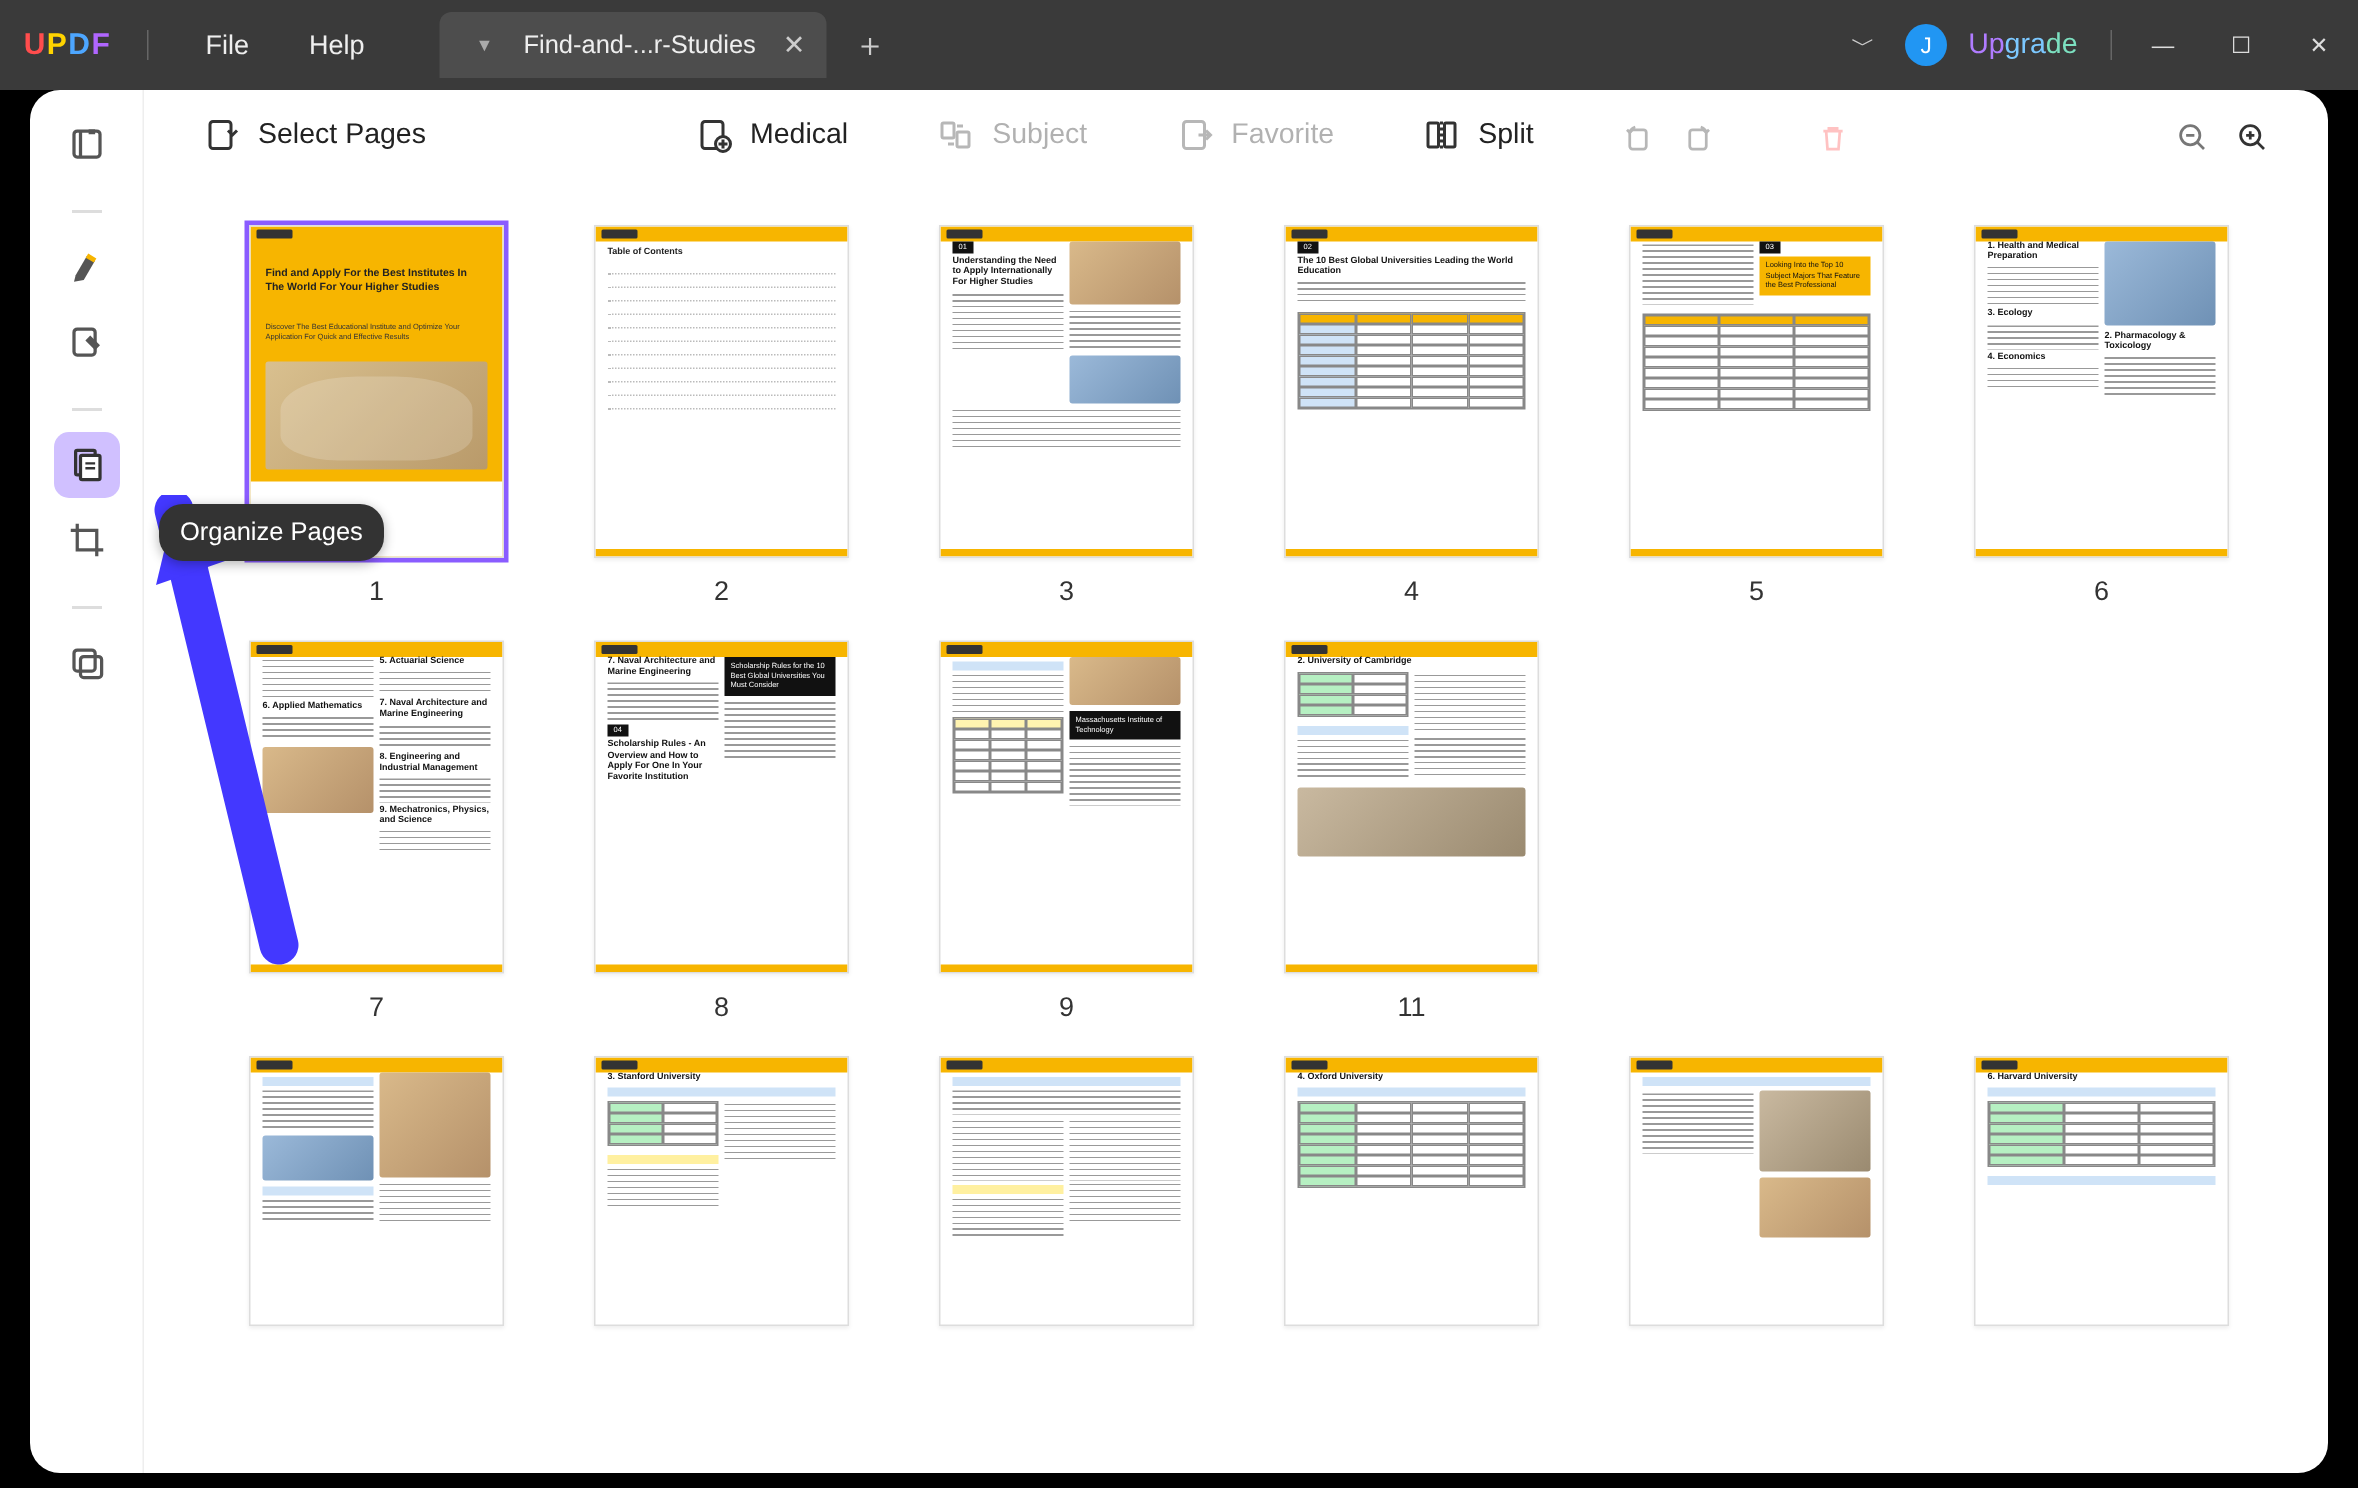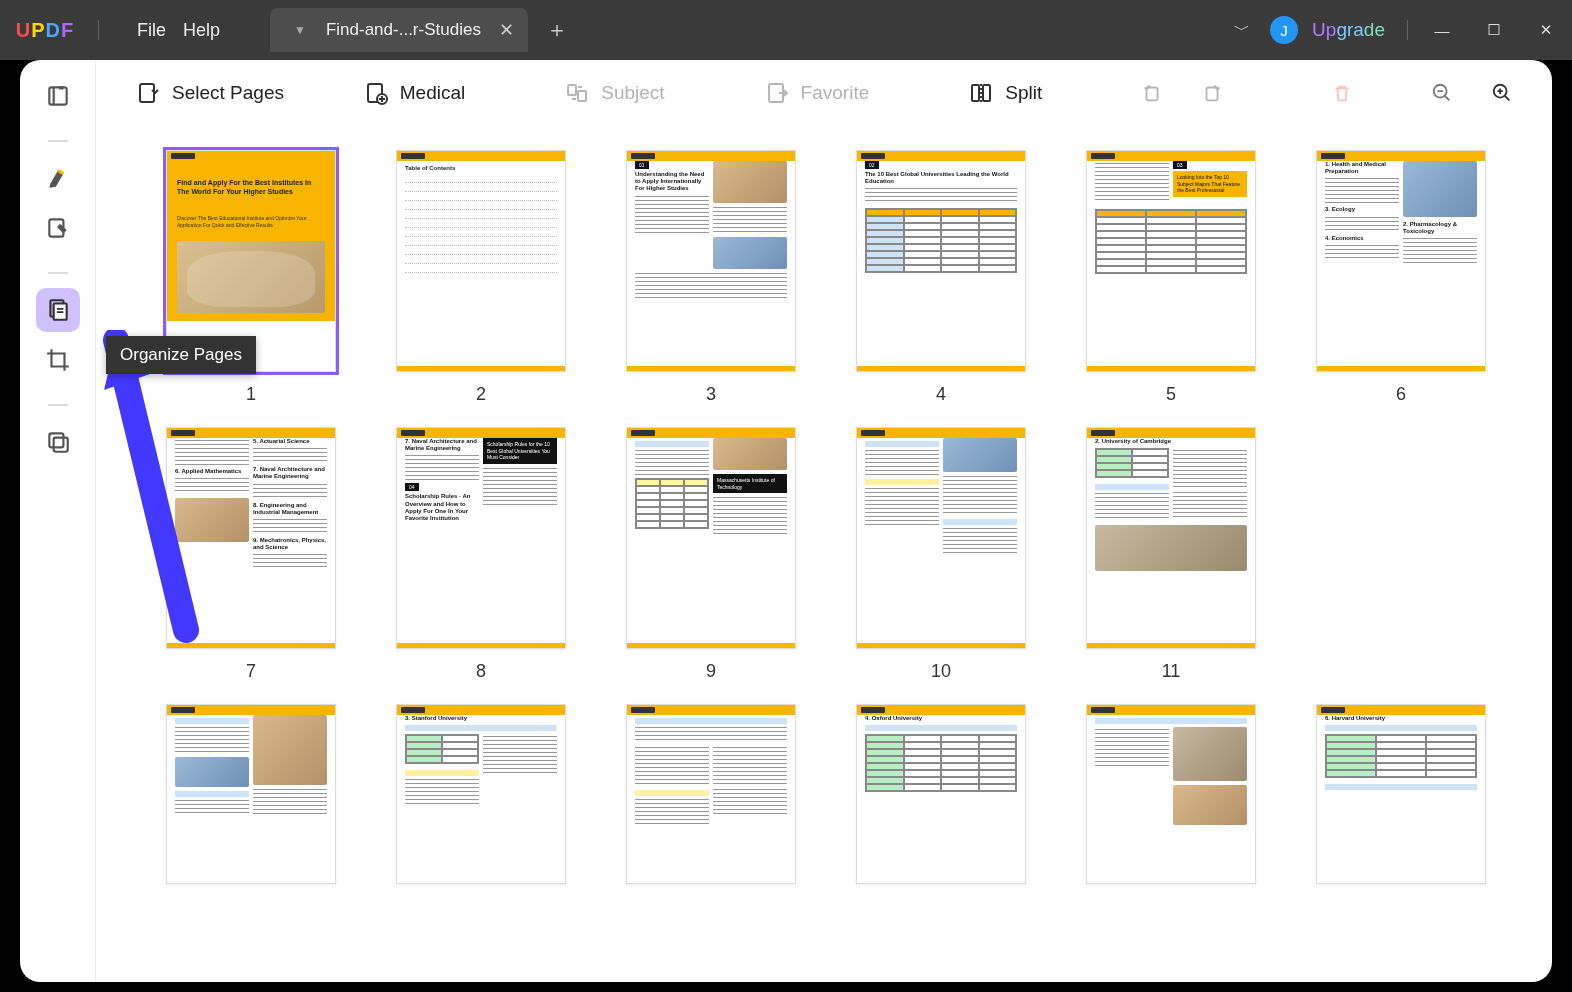--- a/index.html
+++ b/index.html
@@ -3,21 +3,21 @@
 <meta charset="utf-8">
 <style>
   * { box-sizing: border-box; margin: 0; padding: 0; }
   html, body { width: 1572px; height: 992px; font-family: -apple-system, "Segoe UI", Arial, sans-serif; background: #000; overflow: hidden; }
 
   
   .titlebar { height: 60px; background: #3a3a3a; display: flex; align-items: center; color: #ddd; }
   .logo { width: 90px; display:flex; align-items:center; justify-content:center; font-weight:700; font-size:20px; letter-spacing:1px; }
   .logo .u { color:#ff4d4d; } .logo .p { color:#ffd400; } .logo .d { color:#4da6ff; } .logo .f { color:#b066ff; }
   .vsep { width:1px; height:20px; background:#666; margin:0 8px; }
-  .menu { display:flex; gap:17px; padding:0 30px; }
+  .menu { display:flex; gap:40px; padding:0 30px; }
   .menu-item { font-size:18px; color:#eee; cursor:pointer; }
   .tab { display:flex; align-items:center; background:#4d4d4d; height:44px; margin-left:20px; border-radius:8px 8px 0 0; padding:0 10px 0 18px; gap:14px; }
   .tab-drop { color:#aaa; font-size:12px; padding:0 6px; }
   .tab-title { color:#eee; font-size:17px; max-width:200px; white-space:nowrap; overflow:hidden; }
   .tab-close { color:#ccc; font-size:18px; cursor:pointer; padding:0 4px;}
   .tab-add { color:#ccc; font-size:22px; padding:0 18px; cursor:pointer; }
   .spacer { flex:1; }
   .chev-down { color:#ccc; font-size:16px; padding:0 10px; cursor:pointer;}
   .avatar { width:28px; height:28px; border-radius:50%; background:#2196f3; color:#fff; display:flex; align-items:center; justify-content:center; font-size:15px; margin-left:10px; }
   .upgrade { font-size:19px; margin:0 14px; cursor:pointer; }
@@ -28,27 +28,27 @@
   
   .workarea { position:absolute; top:60px; left:20px; right:20px; bottom:10px; background:#fff; border-radius:20px; overflow:hidden; }
 
   
   .rail { position:absolute; left:0; top:0; bottom:0; width:76px; border-right:1px solid #eee; display:flex; flex-direction:column; align-items:center; padding-top:14px; gap:6px;}
   .rail-btn { width:44px; height:44px; border-radius:10px; display:flex; align-items:center; justify-content:center; cursor:pointer; }
   .rail-btn svg { width:26px; height:26px; }
   .rail-btn.active { background:#d0c0ff; }
   .rail-gap { height:14px; width:20px; border-bottom:2px solid #ddd; margin:4px 0 8px; }
 
-  .tooltip { position:absolute; left:86px; top:276px; background:#333; color:#fff; padding:9px 14px; border-radius:0; font-size:17px; box-shadow:0 2px 8px rgba(0,0,0,.3); z-index:50;}
+  .tooltip { position:absolute; left:86px; top:276px; background:#333; color:#fff; padding:9px 14px; border-radius:16px; font-size:17px; box-shadow:0 2px 8px rgba(0,0,0,.3); z-index:50;}
 
   .arrow-annot { position:absolute; left:76px; top:270px; z-index:40; pointer-events:none; }
   .arrow-annot svg { width:120px; height:320px; }
 
   
-  .toolbar { position:absolute; left:76px; right:0; top:0; height:66px; display:flex; align-items:center; padding:0 30px; gap:20px; }
+  .toolbar { position:absolute; left:76px; right:0; top:12px; height:66px; display:flex; align-items:flex-start; padding:0 30px; gap:0; }
   .tool-group { display:flex; align-items:center; gap:12px; padding:6px 10px; border-radius:8px; cursor:pointer; }
   .tool-group.disabled { opacity:.35; cursor:default;}
   .tool-group svg { width:24px; height:24px; }
   .tool-label { font-size:19px; color:#222; }
   .tool-sep { width:40px; }
   .tb-spacer { flex:1; }
   .icon-btn { width:40px; height:40px; display:flex; align-items:center; justify-content:center; cursor:pointer; border-radius:8px; }
   .icon-btn svg { width:22px; height:22px; }
   .icon-btn.disabled { opacity:.35; cursor:default;}
   .icon-btn.trash svg { stroke:#ff5252; }
@@ -602,44 +602,20 @@
                 <div class="callout">Massachusetts Institute of Technology</div>
                 <div class="para lg"></div>
               </div>
             </div>
           </div>
           <div class="th-foot"></div>
         </div>
         <div class="pnum">9</div>
       </div>
 
-      <div class="thumb-wrap">
-        <div class="thumb">
-          <div class="th-bar"></div>
-            <div class="th-logo"></div>
-          <div class="th-body">
-            <div class="two-col">
-              <div>
-                <div class="subhead-blue"></div>
-                  <div class="para"></div>
-                <div class="subhead-yel"></div>
-                  <div class="para lg"></div>
-              </div>
-              <div>
-                <div class="imgbox" style="height:34px;margin-bottom:4px;"></div>
-                <div class="para lg"></div>
-                <div class="subhead-blue"></div>
-                  <div class="para"></div>
-              </div>
-            </div>
-          </div>
-          <div class="th-foot"></div>
-        </div>
-        <div class="pnum">10</div>
-      </div>
 
       <div class="thumb-wrap">
         <div class="thumb">
           <div class="th-bar"></div>
             <div class="th-logo"></div>
           <div class="th-body">
             <div class="heading">2. University of Cambridge</div>
             <div class="two-col">
               <div>
                 <div class="tbl">

